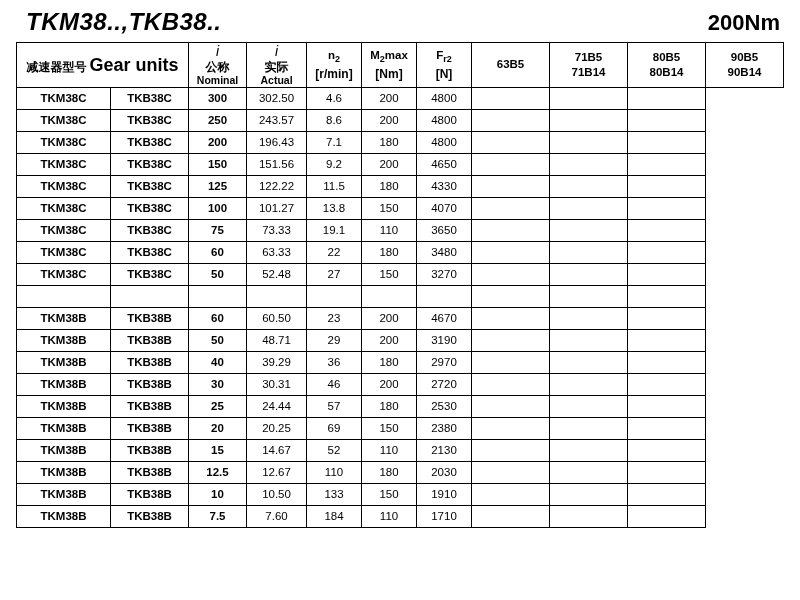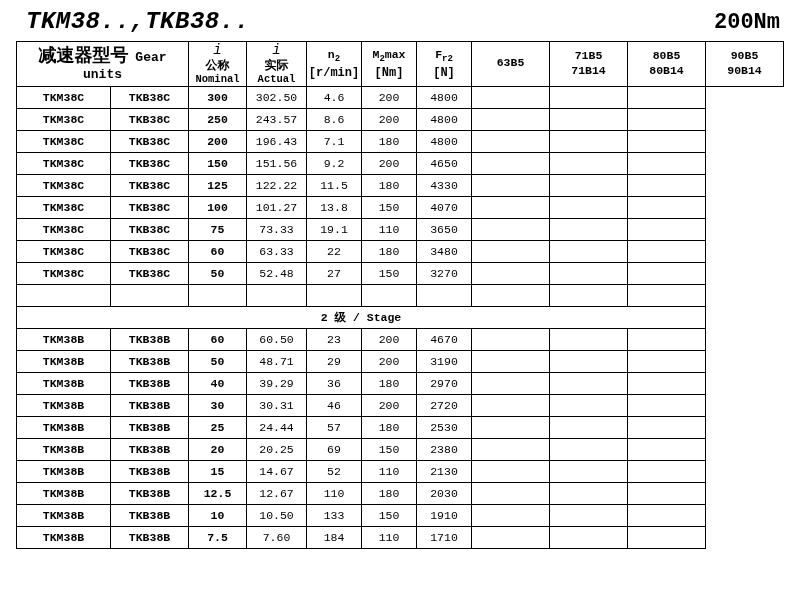--- a/index.html
+++ b/index.html
@@ -13,21 +13,20 @@
     font-family: "Liberation Sans", sans-serif;
     color: #000000;
     overflow: hidden;
   }
   .page {
     position: relative;
     width: 800px;
     height: 600px;
     box-sizing: border-box;
     padding: 6px 16px 0 16px;
-    font-family: Liberation Mono, monospace;
   }
   .header {
     display: flex;
     align-items: baseline;
     justify-content: space-between;
     padding: 2px 4px 6px 10px;
   }
   .title-left {
     font-size: 24px;
     font-weight: bold;
@@ -68,24 +67,24 @@
   thead th {
     height: 62px;
     font-weight: bold;
   }
   .hdr-gear {
     font-size: 13px;
     line-height: 1.25;
     font-weight: bold;
   }
   .hdr-gear .cn {
+    font-size: 12px;
+  }
+  .hdr-gear .en {
     font-size: 18px;
-  }
-  .hdr-gear .en {
-    font-size: 13px;
   }
   .hdr-i {
     line-height: 1.2;
     font-weight: bold;
   }
   .hdr-i .i-italic {
     font-style: italic;
     font-size: 14px;
     font-weight: normal;
     display: block;
@@ -336,23 +335,20 @@
           <td></td>
           <td></td>
           <td></td>
           <td></td>
           <td></td>
           <td></td>
           <td></td>
           <td></td>
           <td></td>
         </tr>
-        <tr class="stage-row">
-          <td colspan="10">2 级 / Stage</td>
-        </tr>
         <tr>
           <td class="model">TKM38B</td>
           <td class="model">TKB38B</td>
           <td class="ratio">60</td>
           <td class="num">60.50</td>
           <td class="num">23</td>
           <td class="num">200</td>
           <td class="num">4670</td>
           <td class="num"></td>
           <td class="num"></td>

